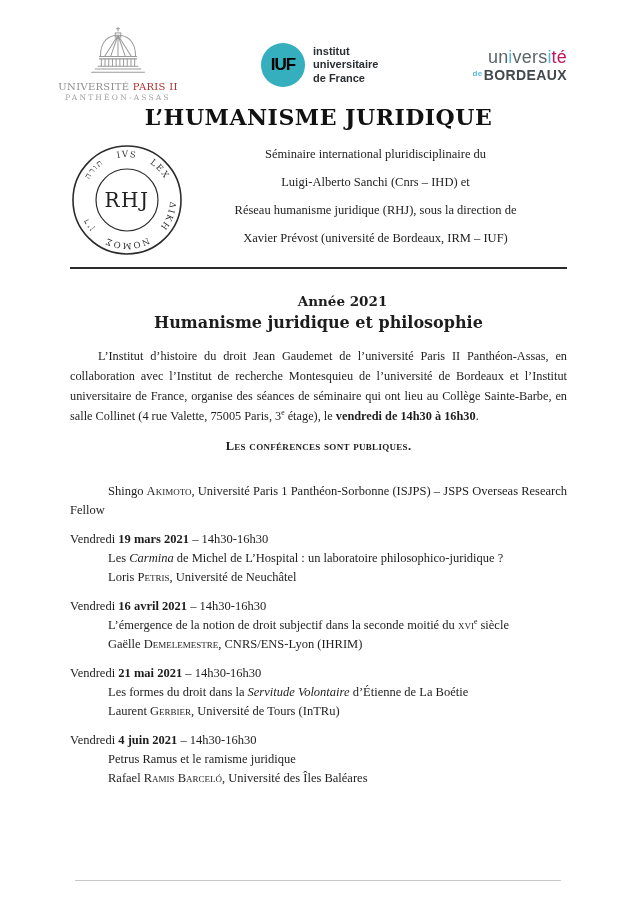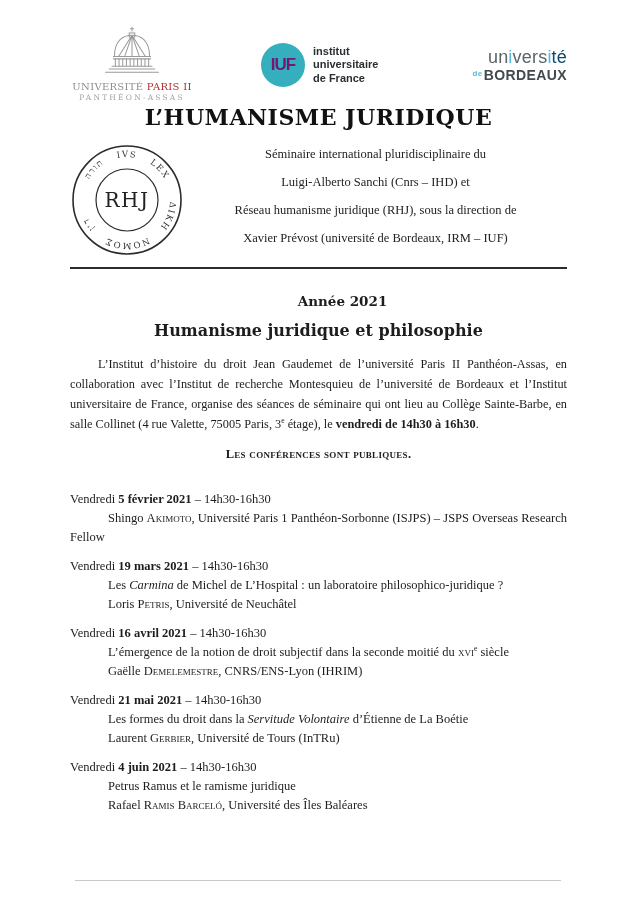--- a/index.html
+++ b/index.html
@@ -3,27 +3,27 @@
 <meta charset="utf-8">
 <style>
   html,body { margin:0; padding:0; background:#ffffff; }
   .page {
     position:relative; width:637px; height:900px; background:#ffffff;
     color:#1d1d1d; font-family:"Liberation Serif", serif; overflow:hidden;
   }
 
   
   .header { position:relative; height:100px; }
-  .logo-paris2 { position:absolute; left:70px; top:26px; width:124px; text-align:center; }
+  .logo-paris2 { position:absolute; left:56px; top:26px; width:124px; text-align:center; }
   .p2-line1 { font-family:"DejaVu Serif", serif; font-size:10px; color:#8e8e8e; letter-spacing:.3px; margin-top:1px; white-space:nowrap; }
   .p2-red { color:#b0302c; }
   .p2-line2 { font-family:"DejaVu Serif", serif; font-size:7.5px; color:#a3a3a3; letter-spacing:2.2px; margin-top:1px; white-space:nowrap; }
 
   .logo-iuf { position:absolute; left:261px; top:43px; display:flex; gap:8px; align-items:center; }
-  .iuf-circle { width:44px; height:44px; border-radius:50%; background:#35aebd; color:#701a75;
+  .iuf-circle { width:44px; height:44px; border-radius:50%; background:#35aebd; color:#000000;
     display:flex; align-items:center; justify-content:center;
     font-family:"Liberation Sans", sans-serif; font-weight:bold; font-size:17px; letter-spacing:-1px; }
   .iuf-text { font-family:"Liberation Sans", sans-serif; font-weight:bold; font-size:11px; line-height:13.5px; color:#2a2e31; }
 
   .logo-bordeaux { position:absolute; right:70px; top:48px; text-align:right; font-family:"Liberation Sans", sans-serif; }
   .bdx-l1 { font-size:18px; letter-spacing:.2px; line-height:18px; }
   .bdx-l2 { font-size:14px; font-weight:bold; color:#42494c; letter-spacing:.4px; margin-top:0; line-height:15px; }
   .bdx-de { font-size:8px; color:#58b8dd; vertical-align:4px; font-weight:bold; margin-right:1px; }
 
   
@@ -36,21 +36,21 @@
   .seal-center-text { font-family:"DejaVu Serif", serif; font-size:20px; letter-spacing:1.5px; fill:#222; }
 
   .intro { flex:1; text-align:center; font-size:12.5px; color:#222; }
   .intro p { margin:0 0 15px; line-height:13px; }
   .intro p:last-child { margin-bottom:8px; }
 
   .rule { border:none; border-top:2px solid #2b2b2b; margin:10px 70px 0; }
 
   
   .year-heading { text-align:center; font-family:"DejaVu Serif", serif; font-size:13.5px; font-weight:bold; margin:24px 0 0;padding-left:48px; }
-  .theme-heading { text-align:center; font-family:"DejaVu Serif", serif; font-size:16px; font-weight:bold; margin:12px 0 0; }
+  .theme-heading { text-align:center; font-family:"DejaVu Serif", serif; font-size:16px; font-weight:bold; margin:4px 0 0; }
   .body-paragraph { margin:14px 70px 0; text-align:justify; text-indent:28px; font-size:12.3px; line-height:20px; }
   .notice { text-align:center; font-weight:bold; font-variant:small-caps; font-size:12.5px; margin:13px 0 0; letter-spacing:.3px; }
 
   
   .sessions { margin:28px 70px 0; font-size:12.5px; }
   .session { margin-bottom:10px; }
   .session p { margin:0; line-height:19px; }
   .session-title, .session-speaker { text-indent:38px; text-align:justify; }
   .session-title { white-space:nowrap; }
 
@@ -87,21 +87,21 @@
     <div class="logo-iuf">
       <div class="iuf-circle">IUF</div>
       <div class="iuf-text">
         <div>institut</div>
         <div>universitaire</div>
         <div>de France</div>
       </div>
     </div>
 
     <div class="logo-bordeaux">
-      <div class="bdx-l1"><span style="color: rgb(91, 101, 105);">un</span><span style="color: rgb(88, 184, 221);">i</span><span style="color: rgb(91, 101, 105);">vers</span><span style="color: rgb(88, 184, 221);">i</span><span style="color: #0c4a6e;">té</span></div>
+      <div class="bdx-l1"><span style="color: rgb(91, 101, 105);">un</span><span style="color: rgb(88, 184, 221);">i</span><span style="color: rgb(91, 101, 105);">vers</span><span style="color: rgb(88, 184, 221);">i</span><span style="color: #be185d;">té</span></div>
       <div class="bdx-l2"><span class="bdx-de">de</span><span>BORDEAUX</span></div>
     </div>
   </div>
 
   <h1 class="doc-title">L’HUMANISME JURIDIQUE</h1>
 
   <div class="seal-row">
     <svg class="seal-svg" width="114" height="114" viewBox="0 0 114 114">
       <circle cx="57" cy="57" r="54" fill="none" stroke="#2b2b2b" stroke-width="1.6"></circle>
       <circle cx="57" cy="57" r="31" fill="none" stroke="#2b2b2b" stroke-width="1.2"></circle>
@@ -139,21 +139,20 @@
 
   <div class="year-heading">Année 2021</div>
   <div class="theme-heading">Humanisme juridique et philosophie</div>
 
   <p class="body-paragraph"><span>L’Institut d’histoire du droit Jean Gaudemet de l’université Paris II Panthéon-Assas, en collaboration avec l’Institut de recherche Montesquieu de l’université de Bordeaux et l’Institut universitaire de France, organise des séances de séminaire qui ont lieu au Collège Sainte-Barbe, en salle Collinet (4 rue Valette, 75005 Paris, 3</span><sup>e</sup><span> étage), le </span><span class="b">vendredi de 14h30 à 16h30</span><span>.</span></p>
 
   <p class="notice">Les conférences sont publiques.</p>
 
   <div class="sessions">
       <div class="session">
-        <p class="session-date"><span>Vendredi </span><b>5 février 2021</b><span> – 14h30-16h30</span></p>
         <p class="session-speaker"><span>Shingo </span><span class="sc">Akimoto</span><span>, Université Paris 1 Panthéon-Sorbonne (ISJPS) – JSPS Overseas Research Fellow</span></p>
       </div>
       <div class="session">
         <p class="session-date"><span>Vendredi </span><b>19 mars 2021</b><span> – 14h30-16h30</span></p>
         <p class="session-title"><span>Les </span><span class="i">Carmina</span><span> de Michel de L’Hospital : un laboratoire philosophico-juridique ?</span></p>
         <p class="session-speaker"><span>Loris </span><span class="sc">Petris</span><span>, Université de Neuchâtel</span></p>
       </div>
       <div class="session">
         <p class="session-date"><span>Vendredi </span><b>16 avril 2021</b><span> – 14h30-16h30</span></p>
         <p class="session-title"><span>L’émergence de la notion de droit subjectif dans la seconde moitié du </span><span class="sc">xvi</span><sup>e</sup><span> siècle</span></p>

